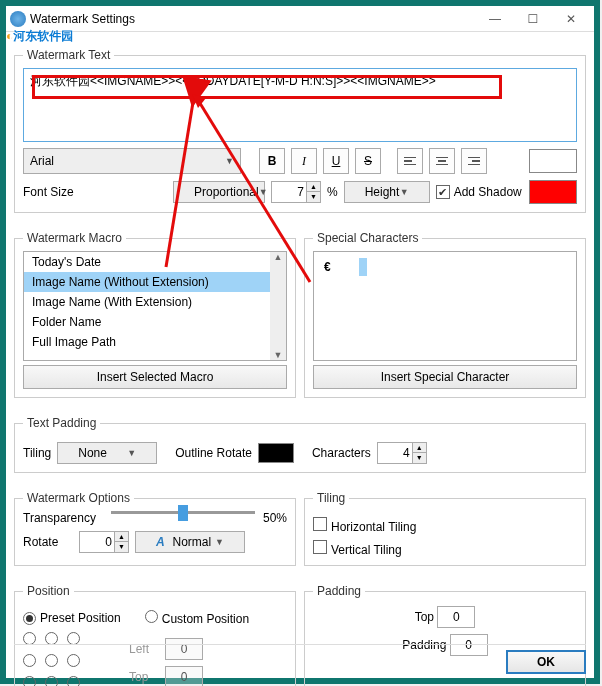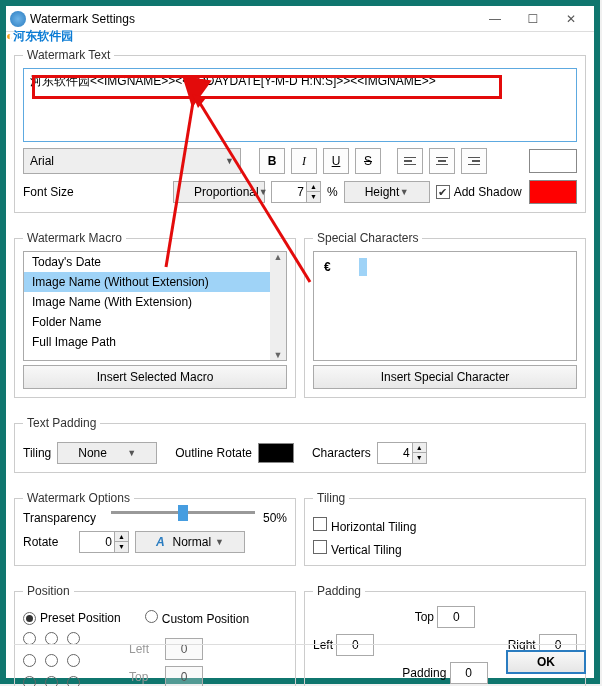--- a/index.html
+++ b/index.html
@@ -277,24 +277,20 @@
           </div>
         </div>
       </fieldset>
 
       <fieldset>
         <legend>Padding</legend>
         <div style="text-align:center;margin:2px 0 6px 0">
           <label>Top</label>
           <input class="txtin" value="0" style="">
         </div>
-        <div class="row" style="justify-content:space-between">
-          <span><label>Left</label> <input class="txtin" value="0" style=""></span>
-          <span><label>Right</label> <input class="txtin" value="0" style=""></span>
-        </div>
         <div style="text-align:center;margin-top:6px">
           <label>Padding</label>
           <input class="txtin" value="0" style="">
         </div>
       </fieldset>
     </div>
 
   </div>
 
   <div class="footer">

